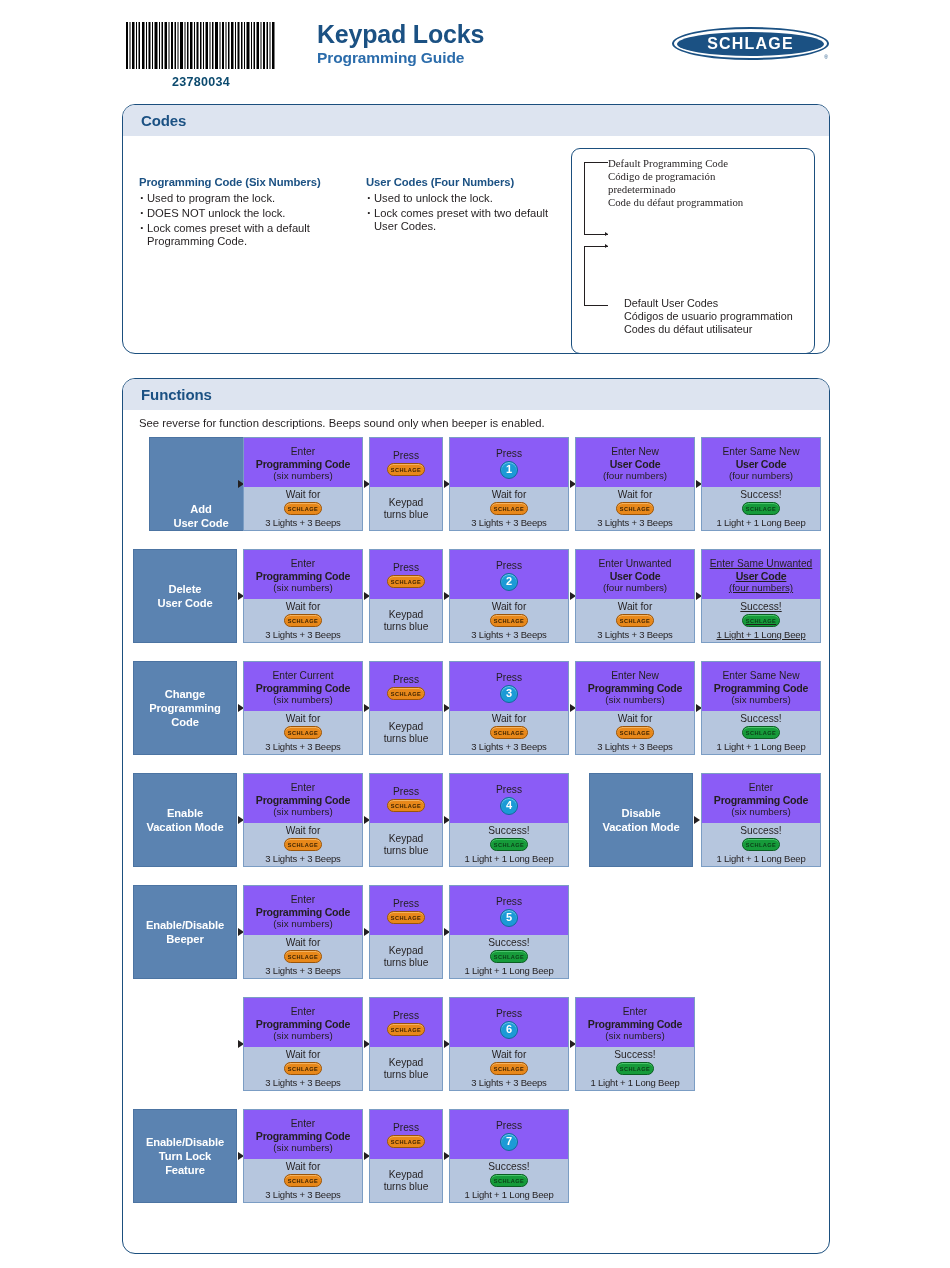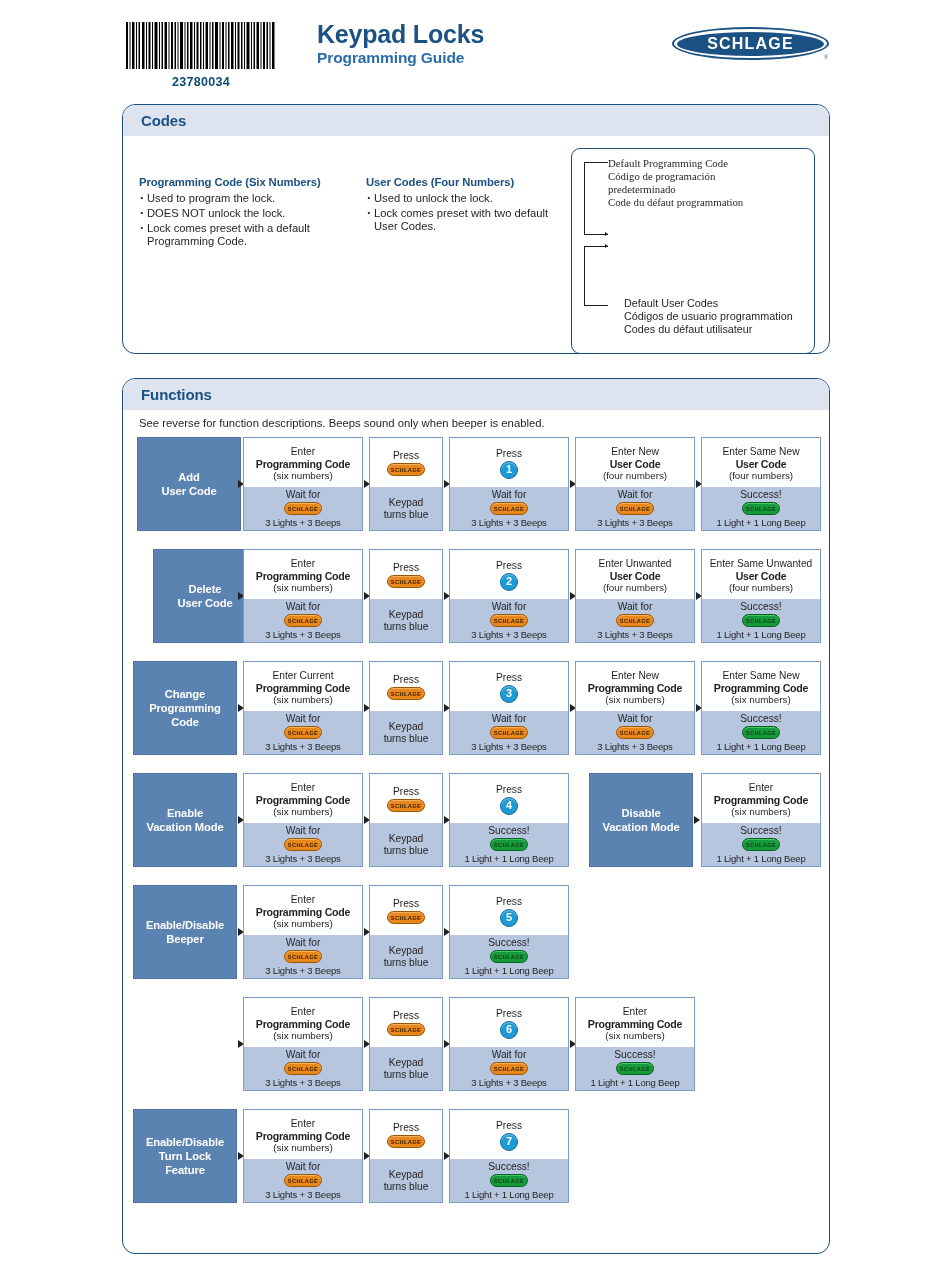--- a/index.html
+++ b/index.html
@@ -147,21 +147,21 @@
 
   
   .step-cell {
     width:120px; height:94px;
     border:1px solid #7b9dc4;
     background:#dce5f1;
     display:flex; flex-direction:column;
   }
   .step-cell.narrow { width:74px; }
   .step-top {
-    background:#ffffff;
+    background:#8b5cf6;
     flex:0 0 49px;
     display:flex; flex-direction:column; align-items:center; justify-content:center;
     text-align:center; padding-top:2px; box-sizing:border-box;
   }
   .step-bot {
     background:#b6c6de;
     flex:1 1 auto;
     display:flex; flex-direction:column; align-items:center; justify-content:center;
     text-align:center; box-sizing:border-box;
   }
@@ -337,21 +337,21 @@
   </div>
 </div>
 
 <div class="panel" id="functions-panel">
   <div class="panel-head">
     <span class="panel-head-title">Functions</span>
   </div>
   <div id="functions-note">See reverse for function descriptions. Beeps sound only when beeper is enabled.</div>
   <div id="rows">
       <div class="frow">
-        <div class="cell label-cell" style="left: 4px;">
+        <div class="cell label-cell" style="left: 16px; align-items: flex-end;">
           <span>Add<br>User&nbsp;Code</span>
         </div>
         <div class="flow-arrow" style="left: 104.5px;"></div>
         <div class="cell step-cell" style="left: 110px; width: 120px;">
           <div class="step-top">
             <div class="t-reg">Enter</div>
             <div class="t-bold">Programming Code</div>
             <div class="t-small">(six numbers)</div>
           </div>
           <div class="step-bot">
@@ -416,21 +416,21 @@
           <div class="step-bot">
             <div class="t-reg">Success!</div>
             <div class="badge-green">
               <span>SCHLAGE</span>
             </div>
             <div class="t-tiny">1 Light + 1 Long Beep</div>
           </div>
         </div>
       </div>
       <div class="frow">
-        <div class="cell label-cell" style="left: 0px; margin-left: 20px;">
+        <div class="cell label-cell" style="left: 0px;">
           <span>Delete<br>User&nbsp;Code</span>
         </div>
         <div class="flow-arrow" style="left: 104.5px;"></div>
         <div class="cell step-cell" style="left: 110px; width: 120px;">
           <div class="step-top">
             <div class="t-reg">Enter</div>
             <div class="t-bold">Programming Code</div>
             <div class="t-small">(six numbers)</div>
           </div>
           <div class="step-bot">
@@ -479,21 +479,21 @@
           </div>
           <div class="step-bot">
             <div class="t-reg">Wait for</div>
             <div class="badge-orange">
               <span>SCHLAGE</span>
             </div>
             <div class="t-tiny">3 Lights + 3 Beeps</div>
           </div>
         </div>
         <div class="flow-arrow" style="left: 562.5px;"></div>
-        <div class="cell step-cell" style="left: 568px; width: 120px;">
+        <div class="cell step-cell" style="left: 568px; width: 120px; text-decoration: underline;">
           <div class="step-top">
             <div class="t-reg">Enter Same Unwanted</div>
             <div class="t-bold">User Code</div>
             <div class="t-small">(four numbers)</div>
           </div>
           <div class="step-bot">
             <div class="t-reg">Success!</div>
             <div class="badge-green">
               <span>SCHLAGE</span>
             </div>

